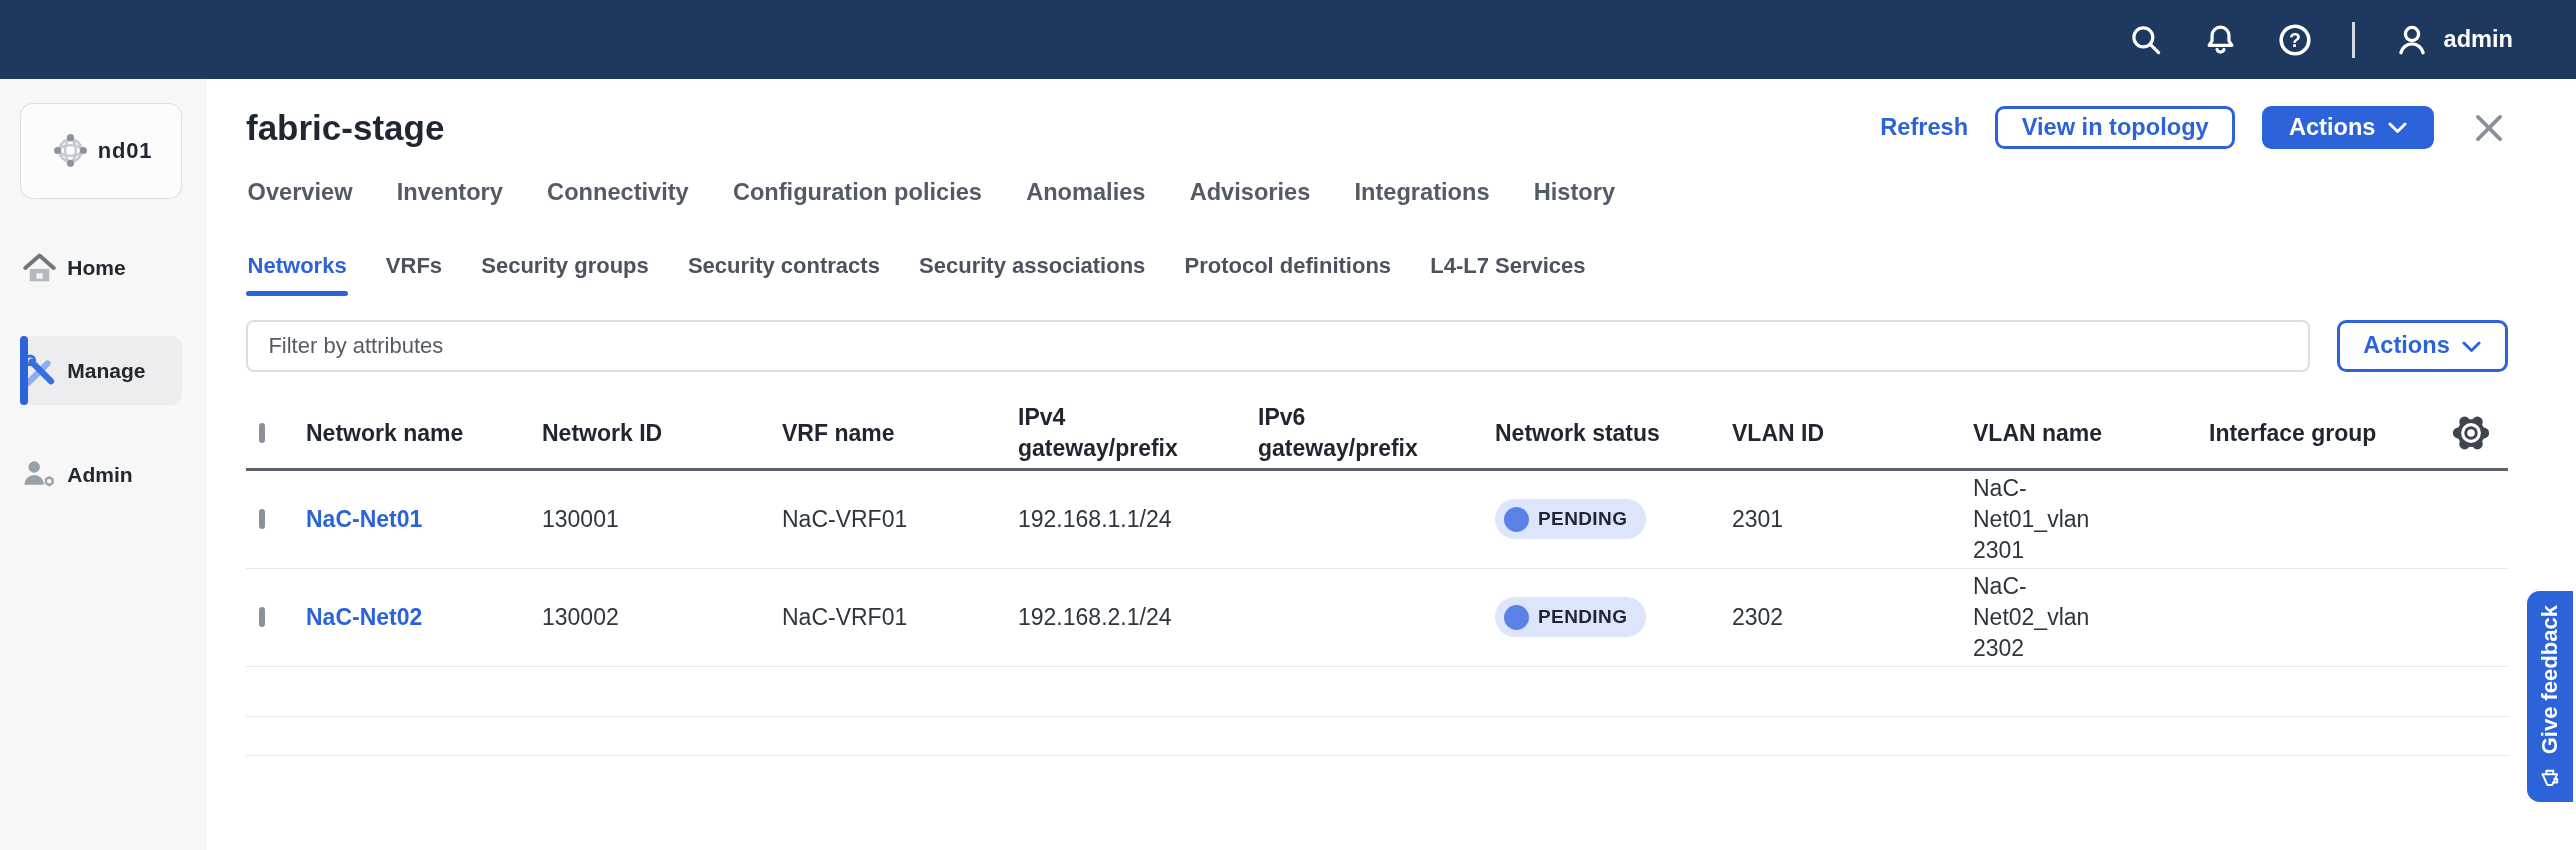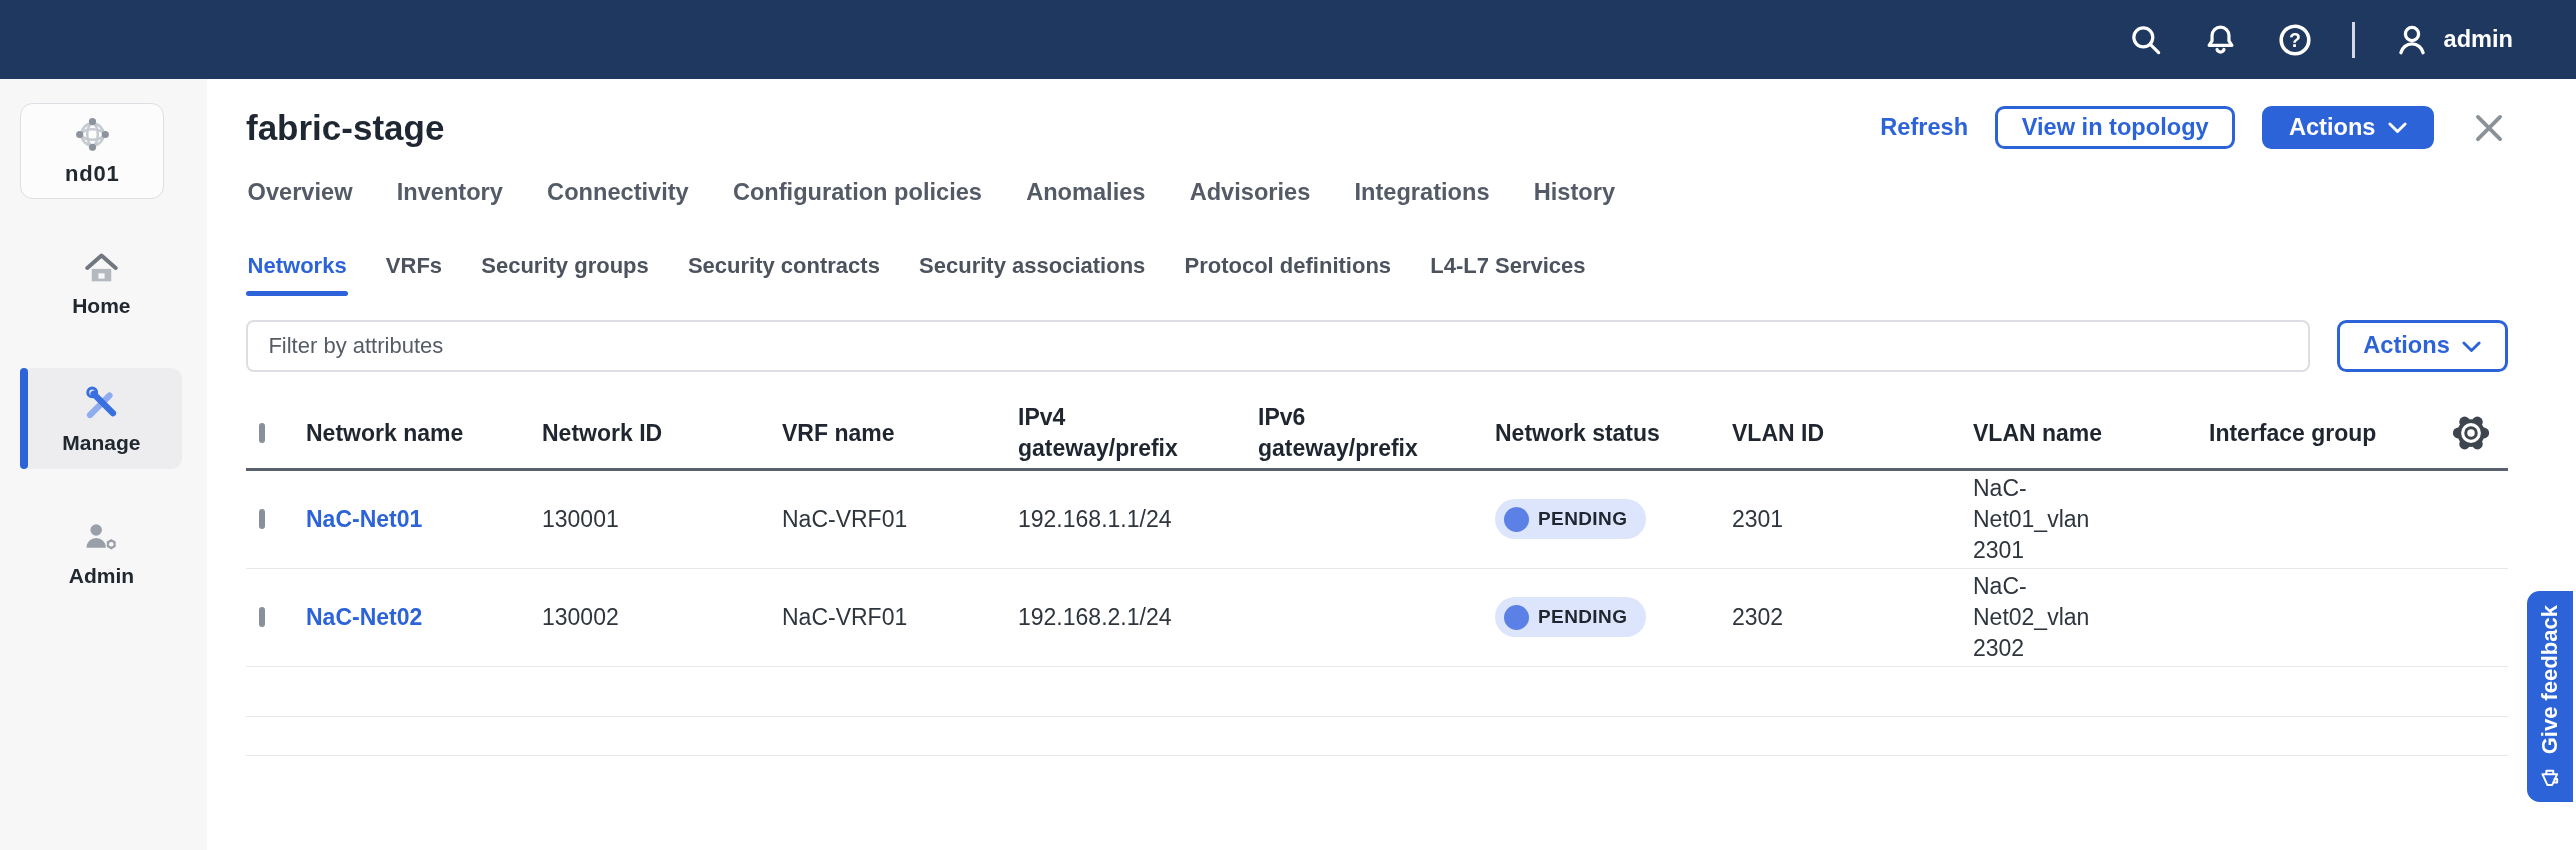--- a/index.html
+++ b/index.html
@@ -23,26 +23,26 @@
   .brand{display:flex;align-items:center;gap:20.4px;}
   .brand-name{font-size:27px;font-weight:400;letter-spacing:0.4px;color:#f2f4f8;}
   .header-right{margin-left:auto;display:flex;align-items:center;gap:39px;}
   .hicon{width:36px;height:36px;display:flex;align-items:center;justify-content:center;cursor:pointer;}
   .hdr-divider{width:2.4px;height:36px;background:#e8ebf2;opacity:.9;}
   .user-chip{display:flex;align-items:center;gap:14px;}
   .username{font-size:23.6px;font-weight:700;color:#fff;}
   
   .sidebar{position:absolute;left:0;top:79px;width:207px;height:772px;
     background:var(--sidebar-bg);}
-  .cluster-card{margin:23.6px 22px 0 20.4px;width:144px;height:96px;background:#fcfcfd;
-    border:1.6px solid #dcdee3;border-radius:12.6px;display:flex;flex-direction:column;
+  .cluster-card{margin:23.6px 22px 0 20.4px;width:162px;height:96px;background:#fcfcfd;
+    border:1.6px solid #dcdee3;border-radius:12.6px;display:flex;flex-direction:row;
     align-items:center;justify-content:center;gap:6.3px;cursor:pointer;}
   .cluster-label{font-size:22px;font-weight:700;color:#21282f;letter-spacing:0.8px;}
   .side-item{position:relative;margin:36px 22px 0 20.4px;width:162px;padding:15.7px 0 14px;
-    display:flex;flex-direction:column;align-items:center;gap:7.9px;border-radius:11px;cursor:pointer;}
+    display:flex;flex-direction:row;align-items:center;gap:7.9px;border-radius:11px;cursor:pointer;}
   .side-item .side-label{font-size:21px;font-weight:700;color:#21282f;}
   .side-item.active{background:#ededf0;}
   .side-item.active::before{content:"";position:absolute;left:0;top:0;bottom:0;width:7.9px;
     border-radius:6.3px;background:var(--accent);}
   
   .main{position:absolute;left:207px;top:79px;width:2369px;height:772px;
     background:#fff;padding:27px 68px 0 39px;}
   .title-row{display:flex;align-items:center;}
   .page-title{font-size:35px;font-weight:700;color:var(--text-dark);}
   .title-actions{margin-left:auto;display:flex;align-items:center;gap:27px;}

